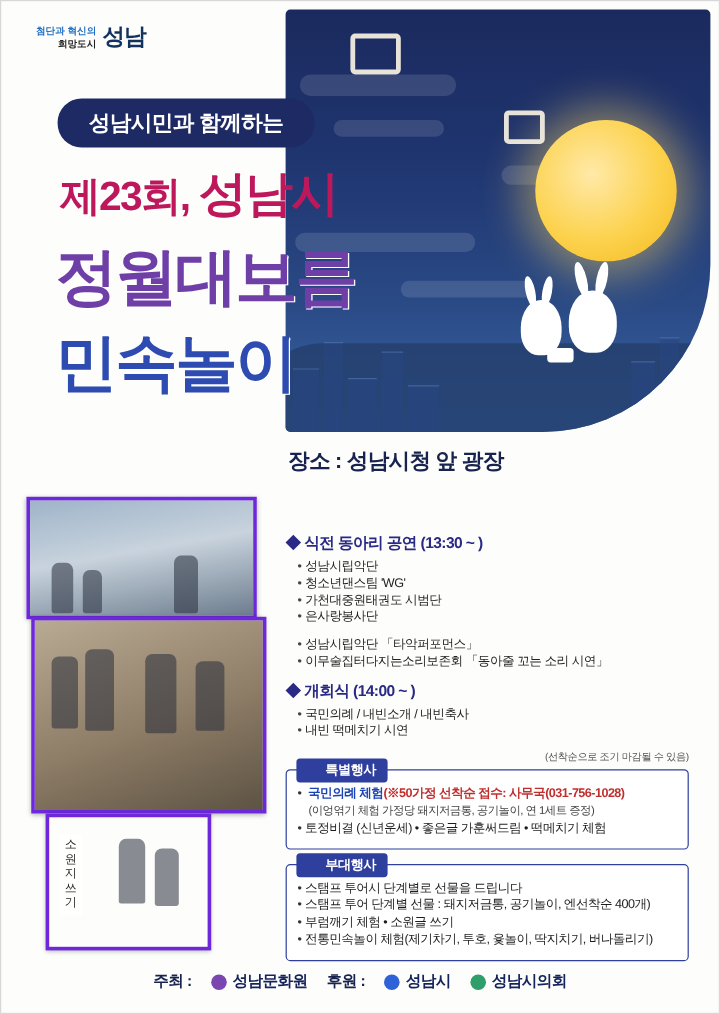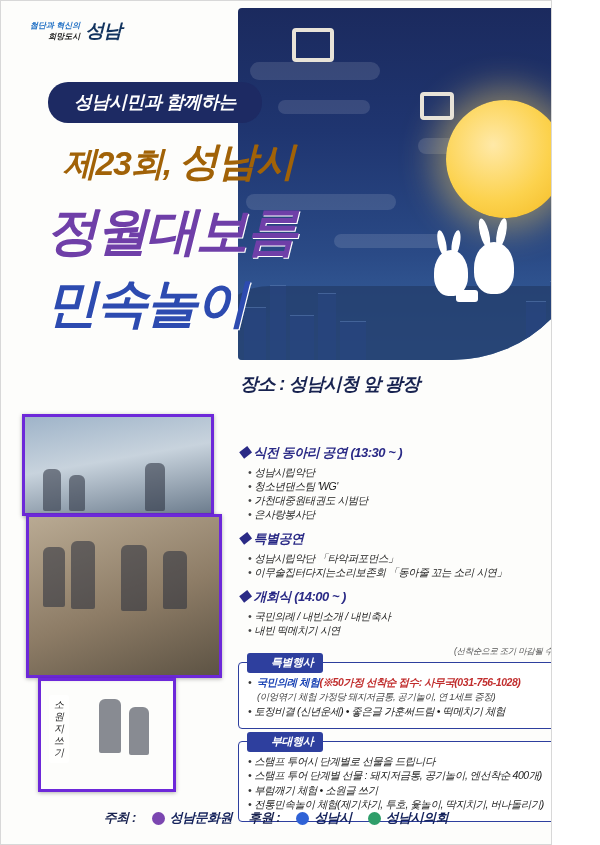--- a/index.html
+++ b/index.html
@@ -8,26 +8,25 @@
     background: #ffffff;
   }
   body {
     width: 600px;
     height: 845px;
     font-family: "Liberation Sans", sans-serif;
     overflow: hidden;
   }
   .poster {
     position: relative;
-    width: 552px;
+    width: 600px;
     height: 845px;
     background: #fdfdfb;
     box-sizing: border-box;
     overflow: hidden;
-    font-style: italic;
   }
   
   .sky {
     position: absolute;
     left: 238px;
     top: 8px;
     width: 354px;
     height: 352px;
     background: linear-gradient(180deg, #1b2a5e 0%, #1f3570 35%, #2a4a86 70%, #3b68a4 100%);
     border-radius: 4px 4px 140px 4px;
@@ -140,25 +139,25 @@
     background: #1d2a63;
     color: #ffffff;
     font-size: 18px;
     font-weight: bold;
     padding: 8px 26px 9px 26px;
     border-radius: 20px;
     letter-spacing: -0.5px;
   }
   .title1 {
     position: absolute;
-    left: 63px;
+    left: 50px;
     top: 134px;
     font-size: 34px;
     font-weight: bold;
-    color: #a16207;
+    color: #be185d;
     letter-spacing: -1.5px;
     white-space: nowrap;
     text-align: center;
   }
   .title1 .big {
     font-size: 40px;
   }
   .title2 {
     position: absolute;
     left: 46px;
@@ -442,21 +441,20 @@
       <div class="sec-head">◆ 식전 동아리 공연 (13:30 ~ )</div>
       <ul class="sec-list">
         <li>성남시립악단</li>
         <li>청소년댄스팀 'WG'</li>
         <li>가천대중원태권도 시범단</li>
         <li>은사랑봉사단</li>
       </ul>
     </div>
 
     <div>
-      <div class="sec-head">◆ 특별공연</div>
       <ul class="sec-list">
         <li>성남시립악단 「타악퍼포먼스」</li>
         <li>이무술집터다지는소리보존회 「동아줄 꼬는 소리 시연」</li>
       </ul>
     </div>
 
     <div>
       <div class="sec-head">◆ 개회식 (14:00 ~ )</div>
       <ul class="sec-list">
         <li>국민의례 /  내빈소개  /  내빈축사</li>

